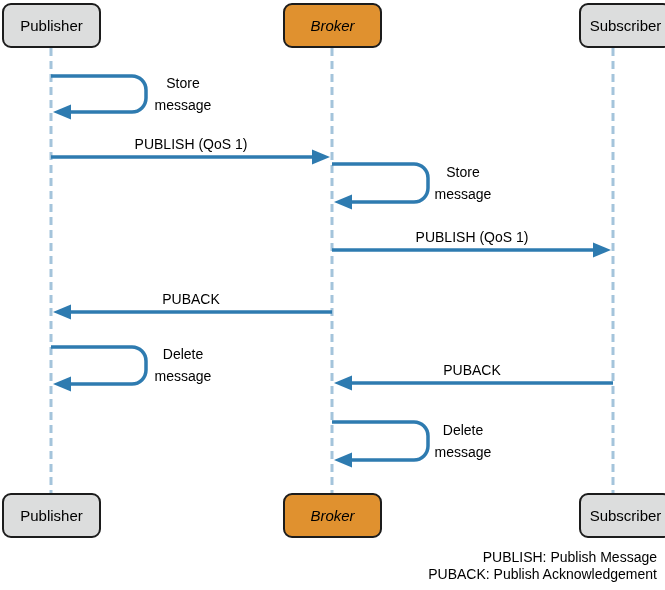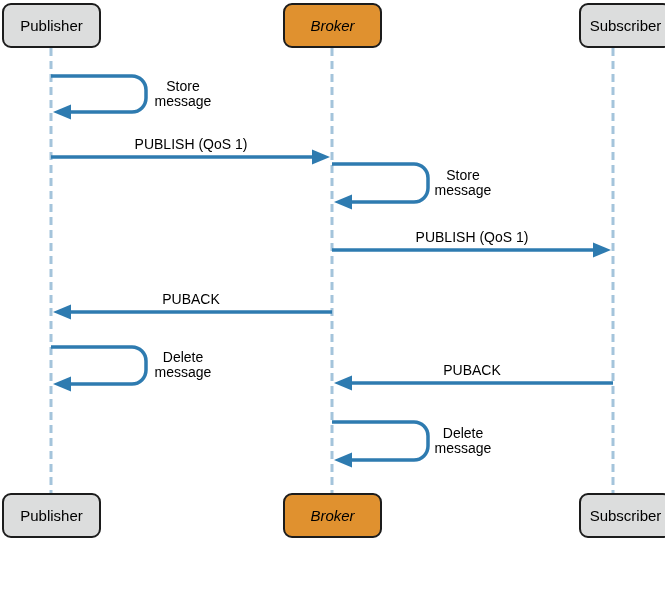--- a/index.html
+++ b/index.html
@@ -23,21 +23,21 @@
   }
   .actor.broker{background:var(--broker_fill);font-style:italic;}
   .actor.row-top{top:3px;}
   .actor.row-bottom{top:493px;}
   .pos-publisher{left:2px;width:99px;}
   .pos-broker{left:283px;width:99px;}
   .pos-subscriber{left:579px;width:93px;}
 
   .msg-label{
     position:absolute;transform:translate(-50%,-50%);
-    font-size:14px;line-height:15px;text-align:center;white-space:pre-line;color:var(--text);
+    font-size:14px;line-height:22px;text-align:center;white-space:pre-line;color:var(--text);
   }
 
   .legend{
     position:absolute;right:8px;top:549px;text-align:right;
     font-size:14px;line-height:17px;color:var(--text);
   }
 
   svg .lifeline{stroke:var(--lifeline);stroke-width:3;stroke-dasharray:8 5;fill:none;}
   svg .flow{stroke:var(--arrow);stroke-width:3.5;fill:none;}
   svg .head{fill:var(--arrow);stroke:none;}
@@ -108,14 +108,18 @@
   <div class="msg-label" style="left:463px;top:183px;">Store
 message</div>
   <div class="msg-label" style="left:472px;top:237px;">PUBLISH (QoS 1)</div>
   <div class="msg-label" style="left:191px;top:299px;">PUBACK</div>
   <div class="msg-label" style="left:183px;top:365px;">Delete
 message</div>
   <div class="msg-label" style="left:472px;top:370px;">PUBACK</div>
   <div class="msg-label" style="left:463px;top:441px;">Delete
 message</div>
 
+  <div class="legend">
+    <div>PUBLISH: Publish Message</div>
+    <div>PUBACK: Publish Acknowledgement</div>
+  </div>
 
 </div>
 
 </body></html>

